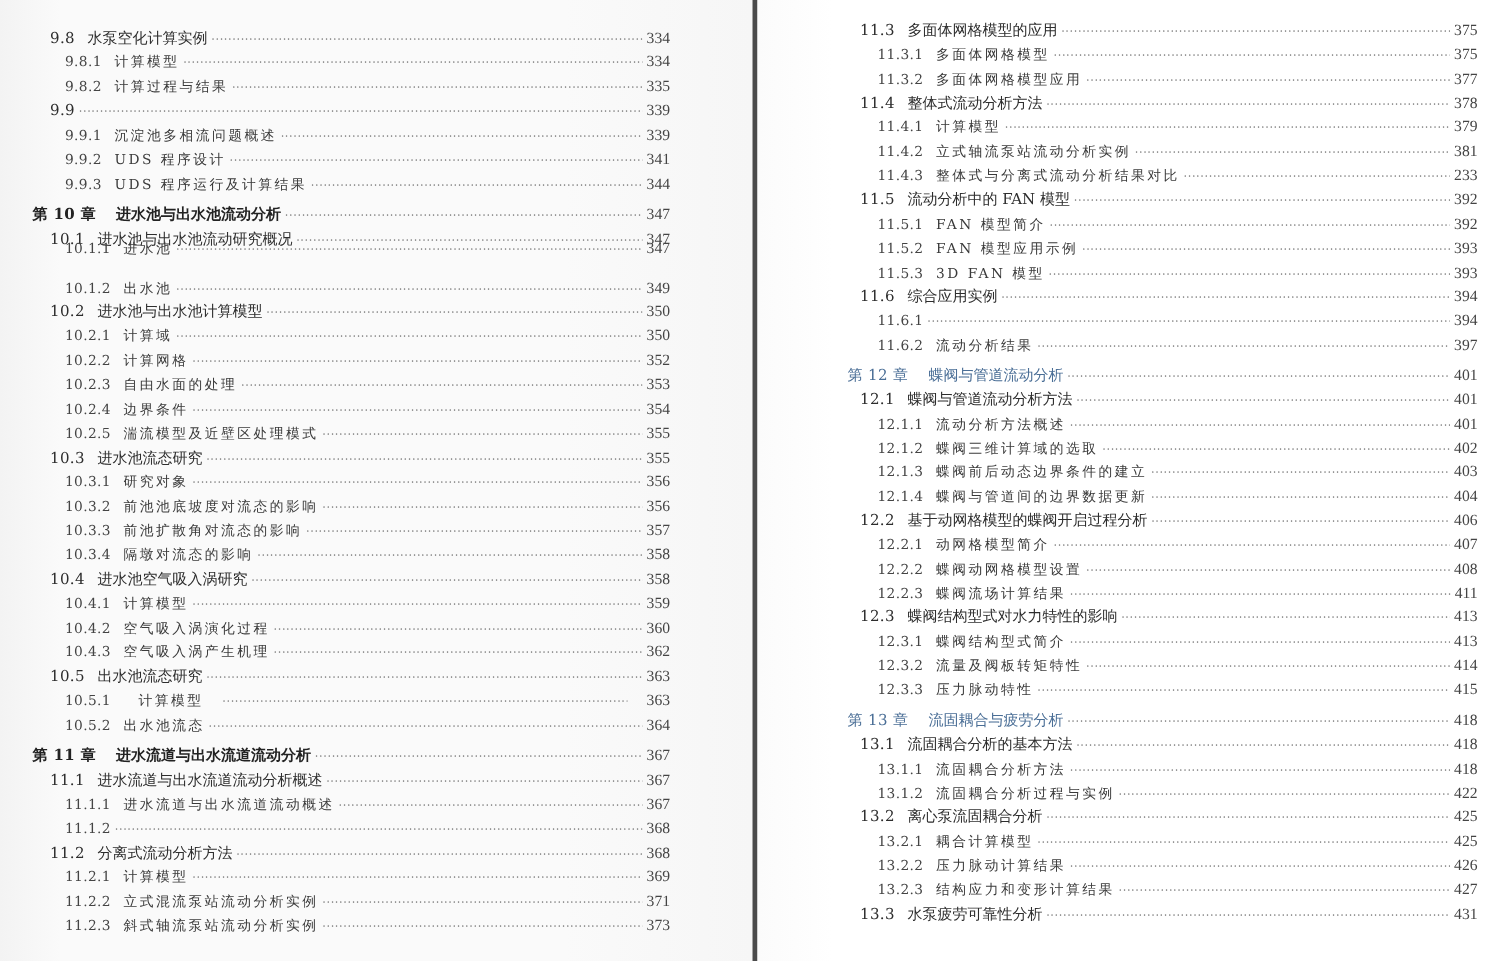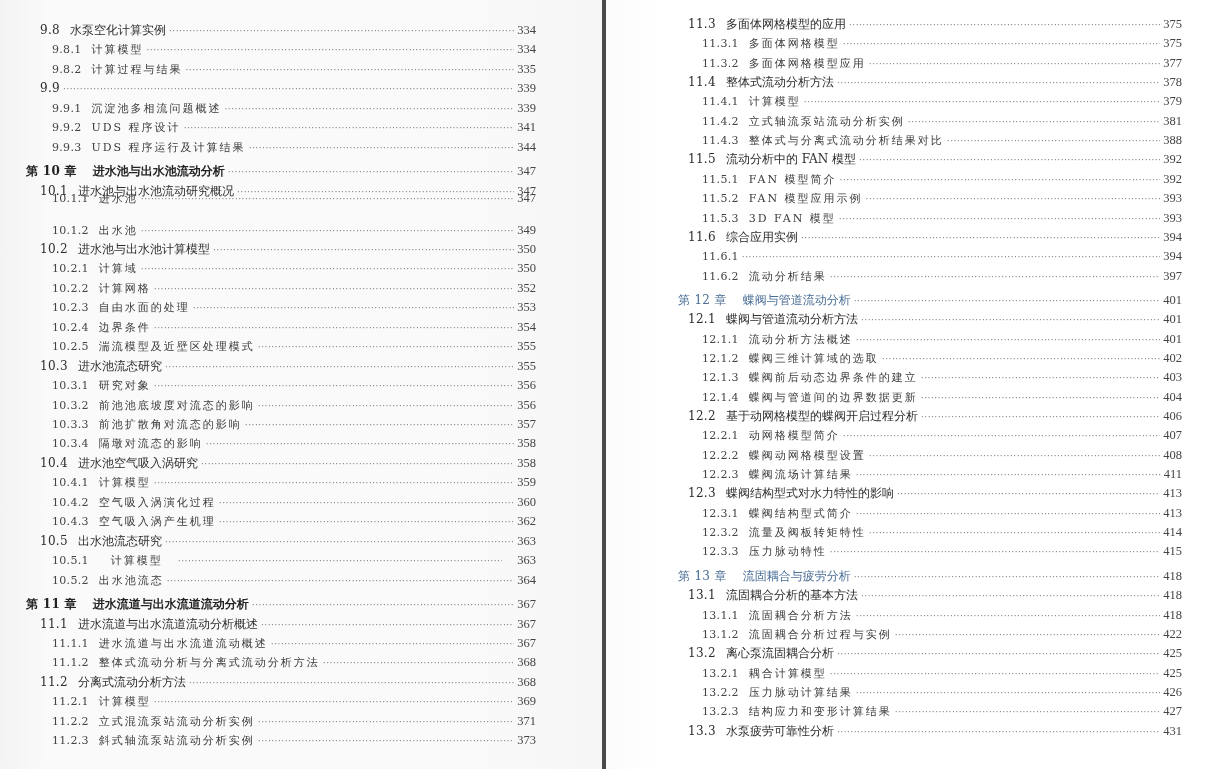--- a/index.html
+++ b/index.html
@@ -243,21 +243,20 @@
         <span class="page-no">367</span>
       </div>
       <div class="row lvl-sub" style="left: 52px; width: 484px; top: 633.95px;">
         <span class="num">11.1.1</span>
         <span class="title">进水流道与出水流道流动概述</span>
         <span class="dots"></span>
         <span class="page-no">367</span>
       </div>
       <div class="row lvl-sub" style="left: 52px; width: 484px; top: 653.4px;">
         <span class="num">11.1.2</span>
-        <span class="title">整体式流动分析与分离式流动分析方法</span>
         <span class="dots"></span>
         <span class="page-no">368</span>
       </div>
       <div class="row lvl-section" style="left: 40px; width: 496px; top: 672.85px;">
         <span class="num">11.2</span>
         <span class="title">分离式流动分析方法</span>
         <span class="dots"></span>
         <span class="page-no">368</span>
       </div>
       <div class="row lvl-sub" style="left: 52px; width: 484px; top: 692.3px;">
@@ -316,21 +315,21 @@
       <div class="row lvl-sub" style="left: 96px; width: 480px; top: 111.75px;">
         <span class="num">11.4.2</span>
         <span class="title">立式轴流泵站流动分析实例</span>
         <span class="dots"></span>
         <span class="page-no">381</span>
       </div>
       <div class="row lvl-sub" style="left: 96px; width: 480px; top: 131.1px;">
         <span class="num">11.4.3</span>
         <span class="title">整体式与分离式流动分析结果对比</span>
         <span class="dots"></span>
-        <span class="page-no">388</span>
+        <span class="page-no">233</span>
       </div>
       <div class="row lvl-section" style="left: 82px; width: 494px; top: 150.45px;">
         <span class="num">11.5</span>
         <span class="title">流动分析中的 FAN 模型</span>
         <span class="dots"></span>
         <span class="page-no">392</span>
       </div>
       <div class="row lvl-sub" style="left: 96px; width: 480px; top: 169.8px;">
         <span class="num">11.5.1</span>
         <span class="title">FAN 模型简介</span>

